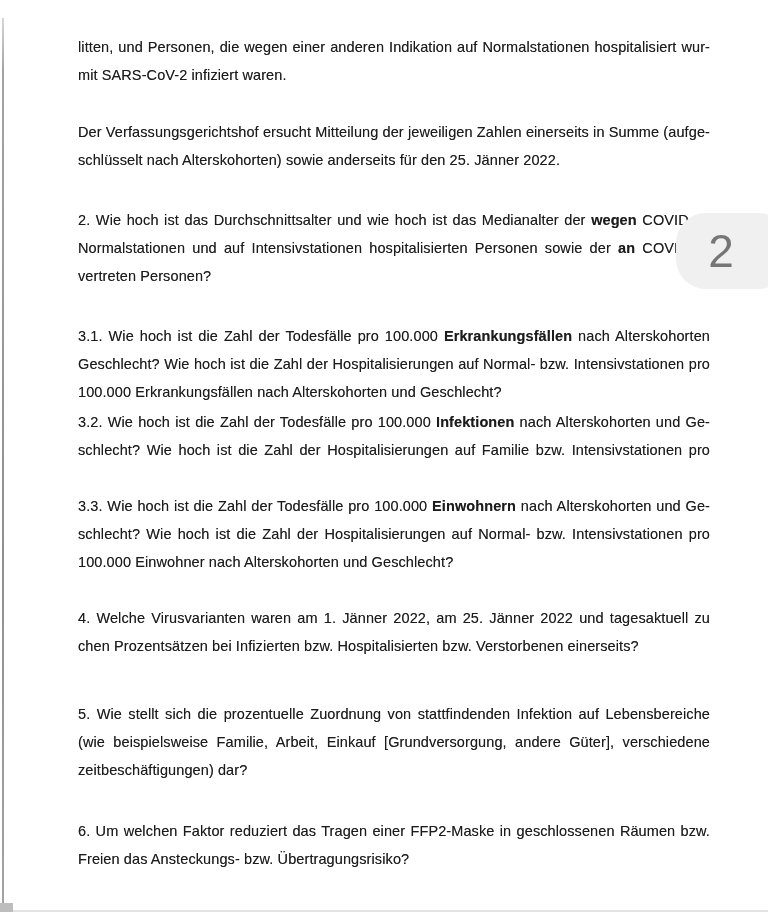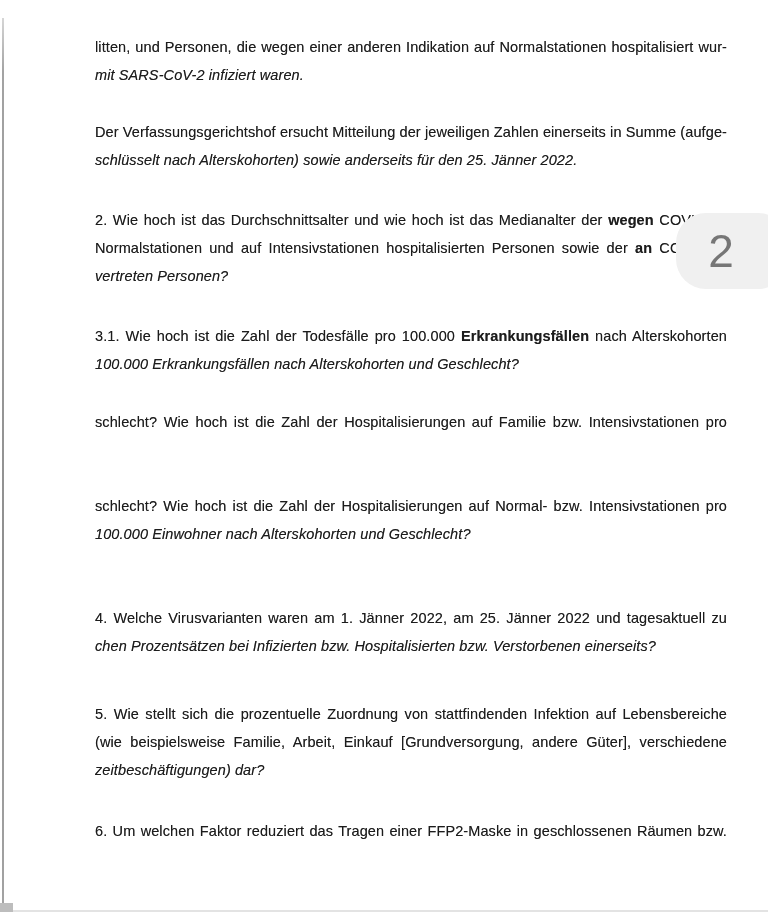--- a/index.html
+++ b/index.html
@@ -45,34 +45,33 @@
     left: 78px;
     width: 632px;
     top: 0;
     font-size: 14.5px;
     line-height: 28px;
     letter-spacing: 0.1px;
     text-shadow: 0 0 0.4px rgba(30,30,30,0.55);
   }
   .para {
     position: absolute;
-    left: 17px;
+    left: 0;
     width: 632px;
   }
   .ln {
     height: 28px;
     white-space: normal;
     text-align: justify;
     text-align-last: justify;
     overflow: hidden;
   }
   .ln.last {
     text-align: left;
     text-align-last: left;
-    font-style: italic;
   }
   .ln b {
     font-weight: bold;
     margin-top: 13px;
   }
   .page-number-badge {
     position: absolute;
     top: 213px;
     right: -20px;
     width: 112px;
@@ -110,40 +109,44 @@
         <div class="ln">Der Verfassungsgerichtshof ersucht Mitteilung der jeweiligen Zahlen einerseits in Summe (aufge-</div>
         <div class="ln last">schlüsselt nach Alterskohorten) sowie anderseits für den 25. Jänner 2022.</div>
       </div>
       <div class="para" style="top: 206px;">
         <div class="ln">2. Wie hoch ist das Durchschnittsalter und wie hoch ist das Medianalter der <b>wegen</b> COVID-19 auf</div>
         <div class="ln">Normalstationen und auf Intensivstationen hospitalisierten Personen sowie der <b>an</b> COVID-19 ver-</div>
         <div class="ln last">vertreten Personen?</div>
       </div>
       <div class="para" style="top: 322px;">
         <div class="ln">3.1. Wie hoch ist die Zahl der Todesfälle pro 100.000 <b>Erkrankungsfällen</b> nach Alterskohorten und</div>
+        <div class="ln">Geschlecht? Wie hoch ist die Zahl der Hospitalisierungen auf Normal- bzw. Intensivstationen pro</div>
         <div class="ln last">100.000 Erkrankungsfällen nach Alterskohorten und Geschlecht?</div>
       </div>
       <div class="para" style="top: 408px;">
+        <div class="ln">3.2. Wie hoch ist die Zahl der Todesfälle pro 100.000 <b>Infektionen</b> nach Alterskohorten und Ge-</div>
         <div class="ln">schlecht? Wie hoch ist die Zahl der Hospitalisierungen auf Familie bzw. Intensivstationen pro</div>
       </div>
       <div class="para" style="top: 492px;">
+        <div class="ln">3.3. Wie hoch ist die Zahl der Todesfälle pro 100.000 <b>Einwohnern</b> nach Alterskohorten und Ge-</div>
         <div class="ln">schlecht? Wie hoch ist die Zahl der Hospitalisierungen auf Normal- bzw. Intensivstationen pro</div>
         <div class="ln last">100.000 Einwohner nach Alterskohorten und Geschlecht?</div>
       </div>
       <div class="para" style="top: 604px;">
         <div class="ln">4. Welche Virusvarianten waren am 1. Jänner 2022, am 25. Jänner 2022 und tagesaktuell zu wel-</div>
         <div class="ln last">chen Prozentsätzen bei Infizierten bzw. Hospitalisierten bzw. Verstorbenen einerseits?</div>
       </div>
       <div class="para" style="top: 700px;">
         <div class="ln">5. Wie stellt sich die prozentuelle Zuordnung von stattfindenden Infektion auf Lebensbereiche</div>
         <div class="ln">(wie beispielsweise Familie, Arbeit, Einkauf [Grundversorgung, andere Güter], verschiedene Frei-</div>
         <div class="ln last">zeitbeschäftigungen) dar?</div>
       </div>
       <div class="para" style="top: 817px;">
         <div class="ln">6. Um welchen Faktor reduziert das Tragen einer FFP2-Maske in geschlossenen Räumen bzw. im</div>
+        <div class="ln last">Freien das Ansteckungs- bzw. Übertragungsrisiko?</div>
       </div>
     </div>
 
   <div class="page-number-badge">
     <span class="num">2</span>
   </div>
 
 </div>
 
 </body></html>

